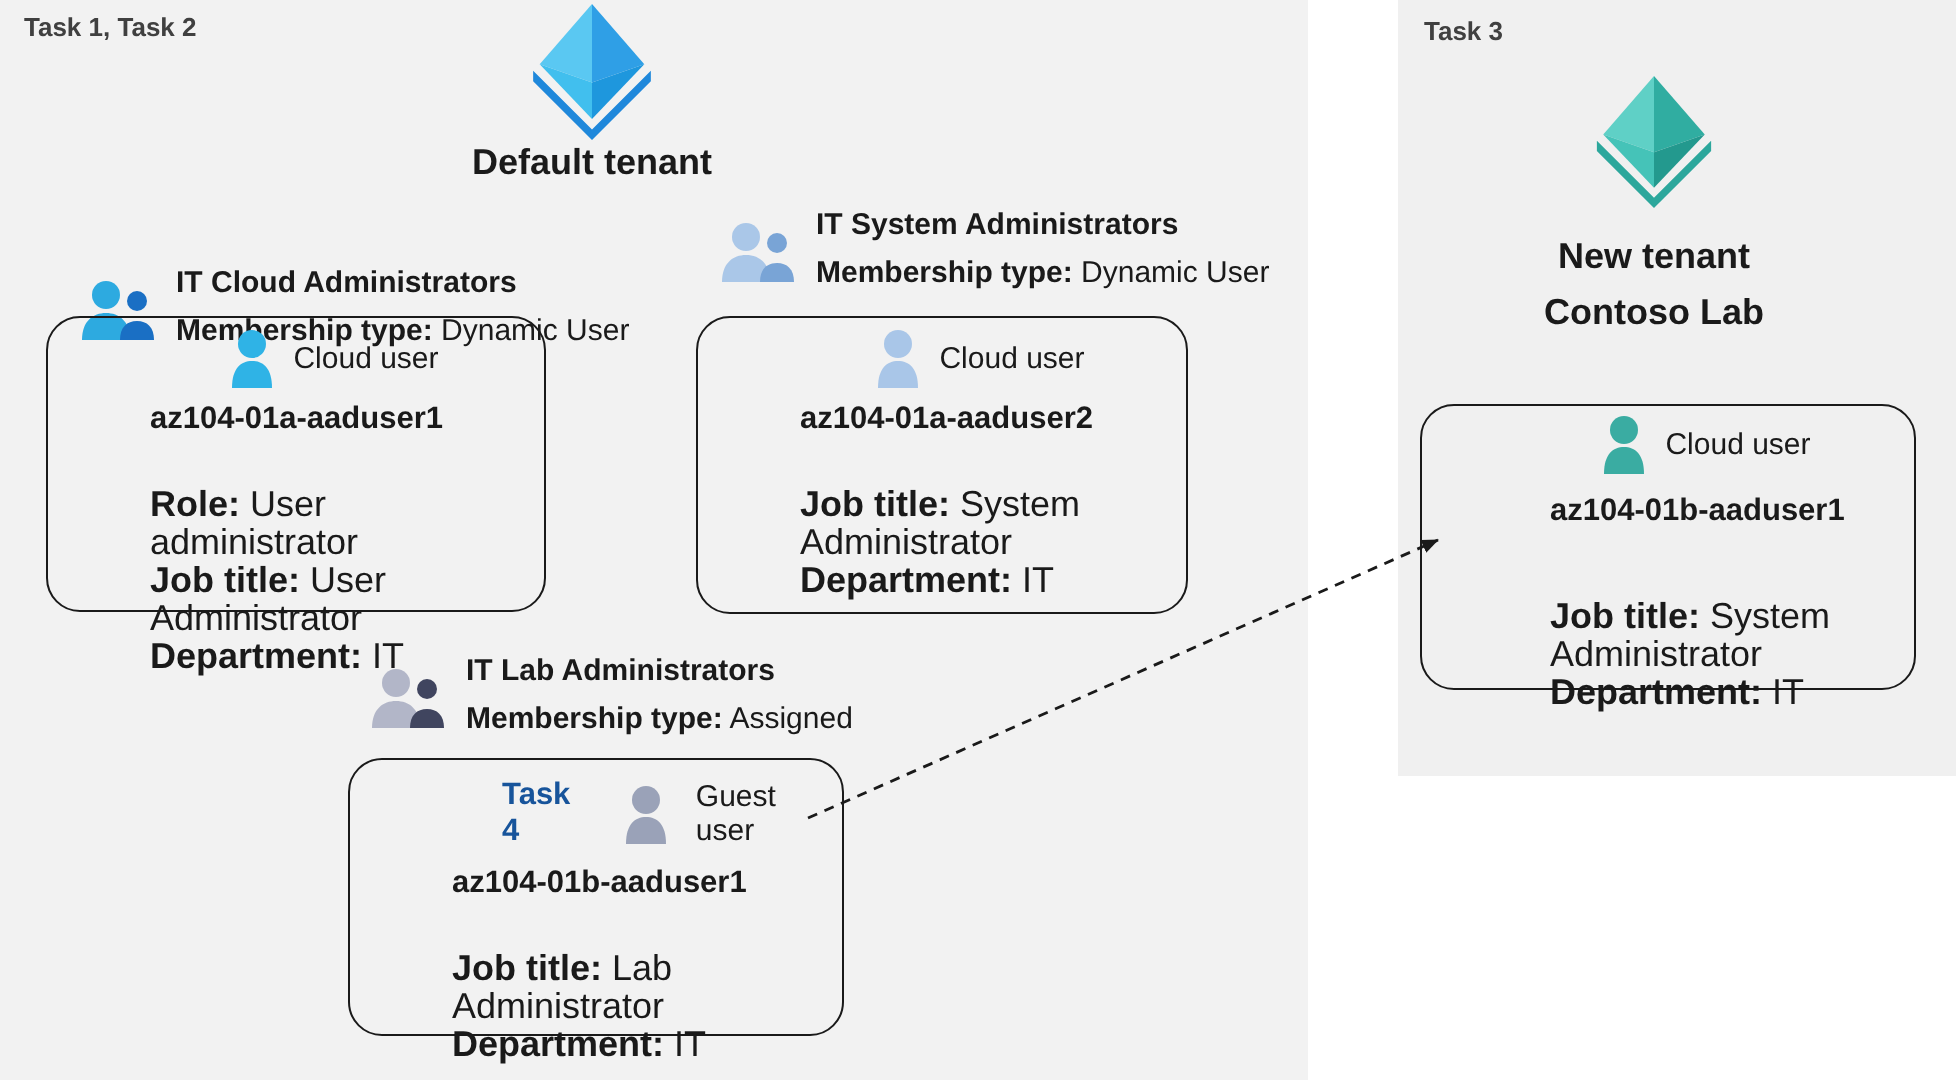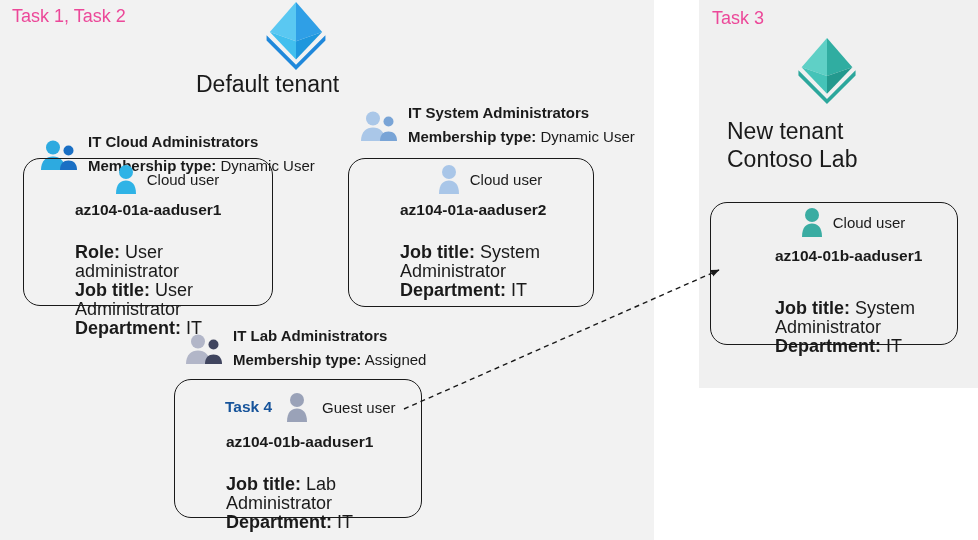--- a/index.html
+++ b/index.html
@@ -3,44 +3,44 @@
 <meta charset="utf-8">
 <style>
   html,body{margin:0;padding:0;background:#ffffff;}
   body{font-family:"Liberation Sans",sans-serif;color:#1a1a1a;}
   .canvas{position:relative;width:978px;height:540px;overflow:hidden;background:#ffffff;}
 
   .panel{position:absolute;background:#f2f2f2;}
   .panel-left{left:0;top:0;width:654px;height:540px;}
   .panel-right{left:699px;top:0;width:279px;height:388px;background:#f0f0f0;}
 
-  .task-label{position:absolute;font-size:18px;font-weight:400;color:#ec4899;white-space:nowrap;}
+  .task-label{position:absolute;font-size:13px;font-weight:700;color:#404040;white-space:nowrap;}
 
   .tenant-icon{position:absolute;}
   .tenant-blue{--t1:#5ac8f2;--t2:#2f9fe6;--t3:#41bfee;--t4:#1e97dd;--t5:#1f88db;}
   .tenant-teal{--t1:#5fd0c6;--t2:#30ada1;--t3:#45c3b8;--t4:#23998e;--t5:#2ca79c;}
-  .tenant-title{position:absolute;font-size:23px;font-weight:400;text-align:left;white-space:nowrap;}
+  .tenant-title{position:absolute;font-size:18px;font-weight:700;text-align:center;white-space:nowrap;}
 
   .group{position:absolute;display:flex;gap:10px;align-items:flex-start;}
   .group-icon{width:38px;height:30px;margin-top:8px;flex:0 0 auto;}
   .g1{--main:#2daae0;--sub:#1a6fc4;}
   .g2{--main:#aac7e8;--sub:#79a4d6;}
   .g3{--main:#b2b6c8;--sub:#40455f;}
   .group-name{font-size:15px;font-weight:700;line-height:19px;}
   .group-membership{font-size:15px;line-height:19px;margin-top:5px;white-space:nowrap;}
 
   .card{position:absolute;border:1.5px solid #1a1a1a;border-radius:17px;background:transparent;box-sizing:border-box;padding-left:36px;}
   .card-header{height:30px;margin-top:5px;display:flex;align-items:center;justify-content:center;gap:8px;}
   .person{width:26px;height:30px;flex:0 0 auto;}
   .p1{--pc:#2fb3e6;}
   .p2{--pc:#a9c6e8;}
   .p3{--pc:#9aa2b8;}
   .p4{--pc:#3aaca2;}
   .user-type{font-size:15px;}
-  .task-inline{font-size:15.5px;font-weight:700;color:#17549b;}
+  .task-inline{font-size:15.5px;font-weight:700;color:#17549b;margin-left:26px;}
   .card-name{margin:7px 0 0 15px;font-size:15.5px;font-weight:700;white-space:nowrap;}
   .card-fields{margin:24px 0 0 15px;font-size:18px;line-height:19px;}
   .fl b{font-weight:700;}
 
   .c3 .card-header{margin-top:12px;justify-content:flex-start;padding-left:14px;gap:12px;}
   .c3 .card-name{margin-top:11px;}
   .c3 .card-fields{}
   .c4 .card-header{margin-top:4px;}
   .c4 .card-name{margin:10px 0 0 28px;}
   .c4 .card-fields{margin:34px 0 0 28px;}

